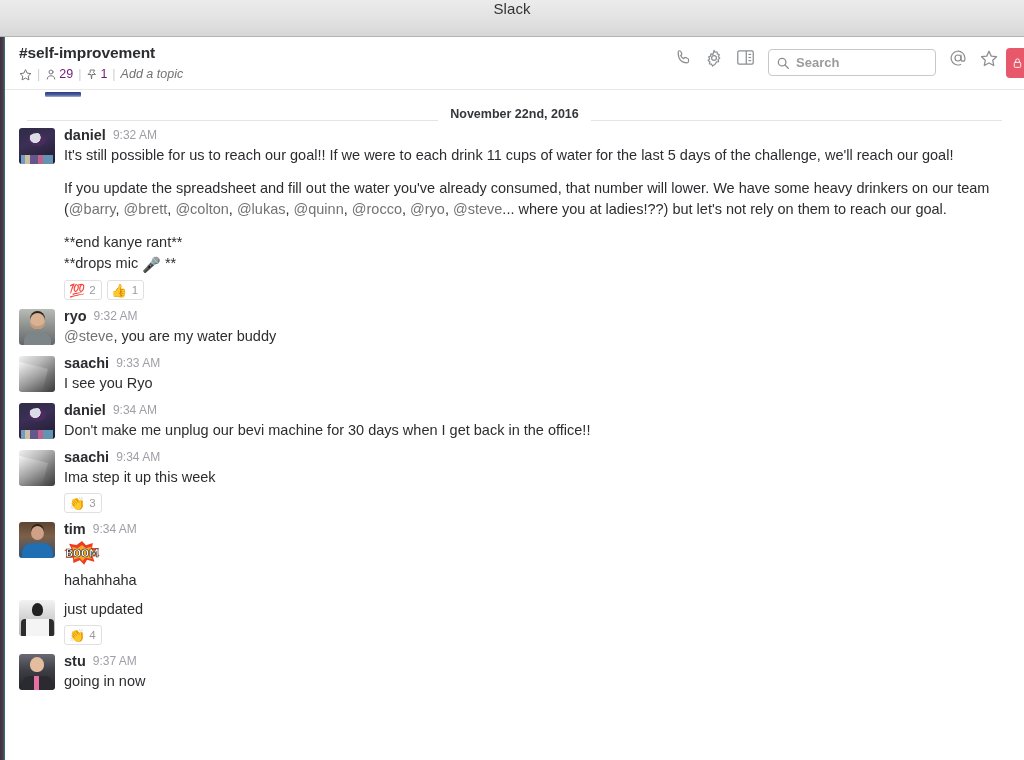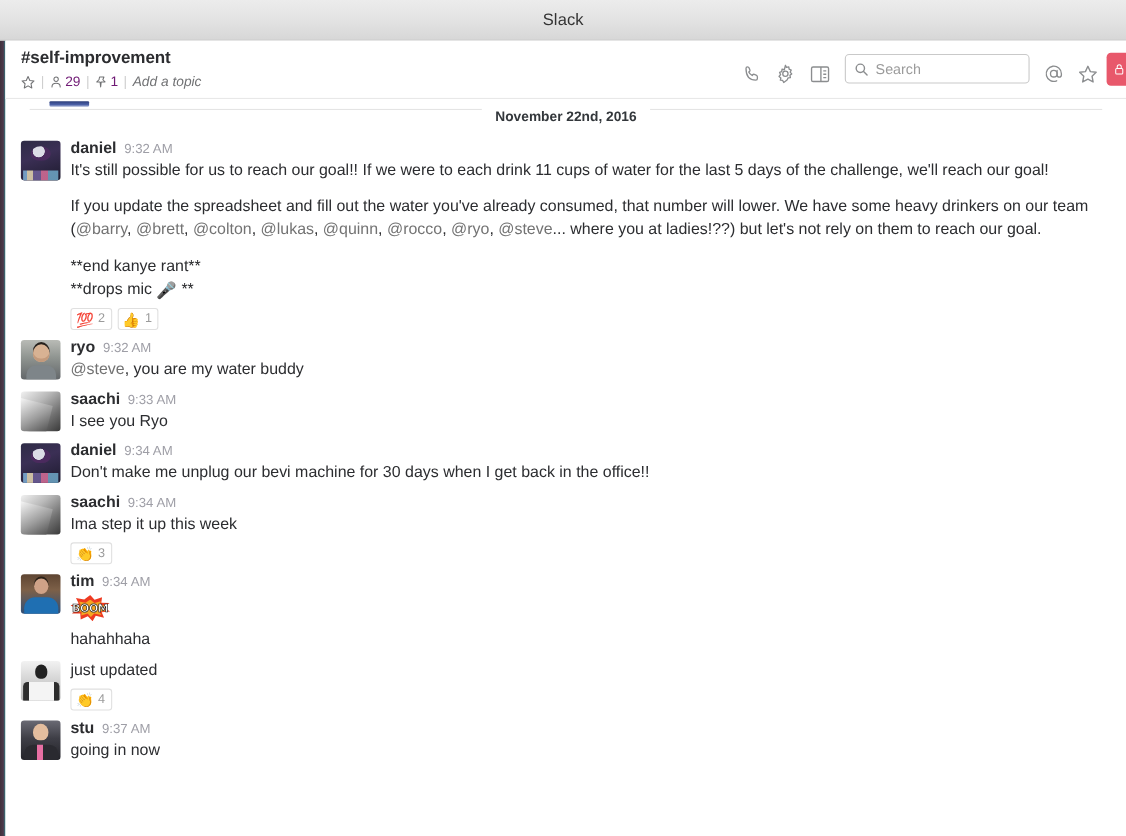--- a/index.html
+++ b/index.html
@@ -13,21 +13,21 @@
     font-family: "Liberation Sans", sans-serif;
   }
 
   
   .titlebar {
     height: 37px;
     width: 100%;
     background: linear-gradient(to bottom, #ececec 0%, #e3e3e3 50%, #d7d7d7 100%);
     border-bottom: 1px solid #b4b4b4;
     display: flex;
-    align-items: center;
+    align-items: flex-start;
     justify-content: center;
     position: relative;
   }
   .titlebar-title {
     font-size: 15px;
     color: #333333;
     font-weight: 400;
     letter-spacing: .1px;
   }
 
@@ -82,23 +82,24 @@
     line-height: 16px;
   }
   .chan-meta .sep { color: #cfcfcf; }
   .chan-meta .topic { font-style: italic; color: #717274; }
   .chan-meta .cnt { color: #701a75; }
   .mi { display: inline-flex; align-items: center; gap: 2px; }
 
   .chan-right {
     margin-left: auto;
     display: flex;
-    align-items: flex-end;
+    align-items: flex-start;
     gap: 13px;
     padding-top: 6px;
+    font-weight: bold;
   }
   .icon-btn {
     color: #8b8d8f;
     display: inline-flex;
     align-items: center;
     justify-content: center;
     line-height: 0;
   }
   .search-box {
     width: 168px;
@@ -147,21 +148,21 @@
     left: 26px;
     top: 2px;
     width: 36px;
     height: 5px;
     background: linear-gradient(to bottom, #2c3e7a 0%, #4a5fa5 60%, #a8b4d8 100%);
     border-radius: 1px;
   }
 
   .date-divider {
     display: flex;
-    align-items: flex-start;
+    align-items: flex-end;
     gap: 12px;
     padding: 0 22px 0 22px;
     margin-top: 2px;
     height: 22px;
   }
   .date-divider .ln { flex: 1 1 auto; height: 1px; background: #e4e4e4; }
   .date-divider .lbl {
     font-size: 12.5px;
     font-weight: bold;
     color: #33373b;

